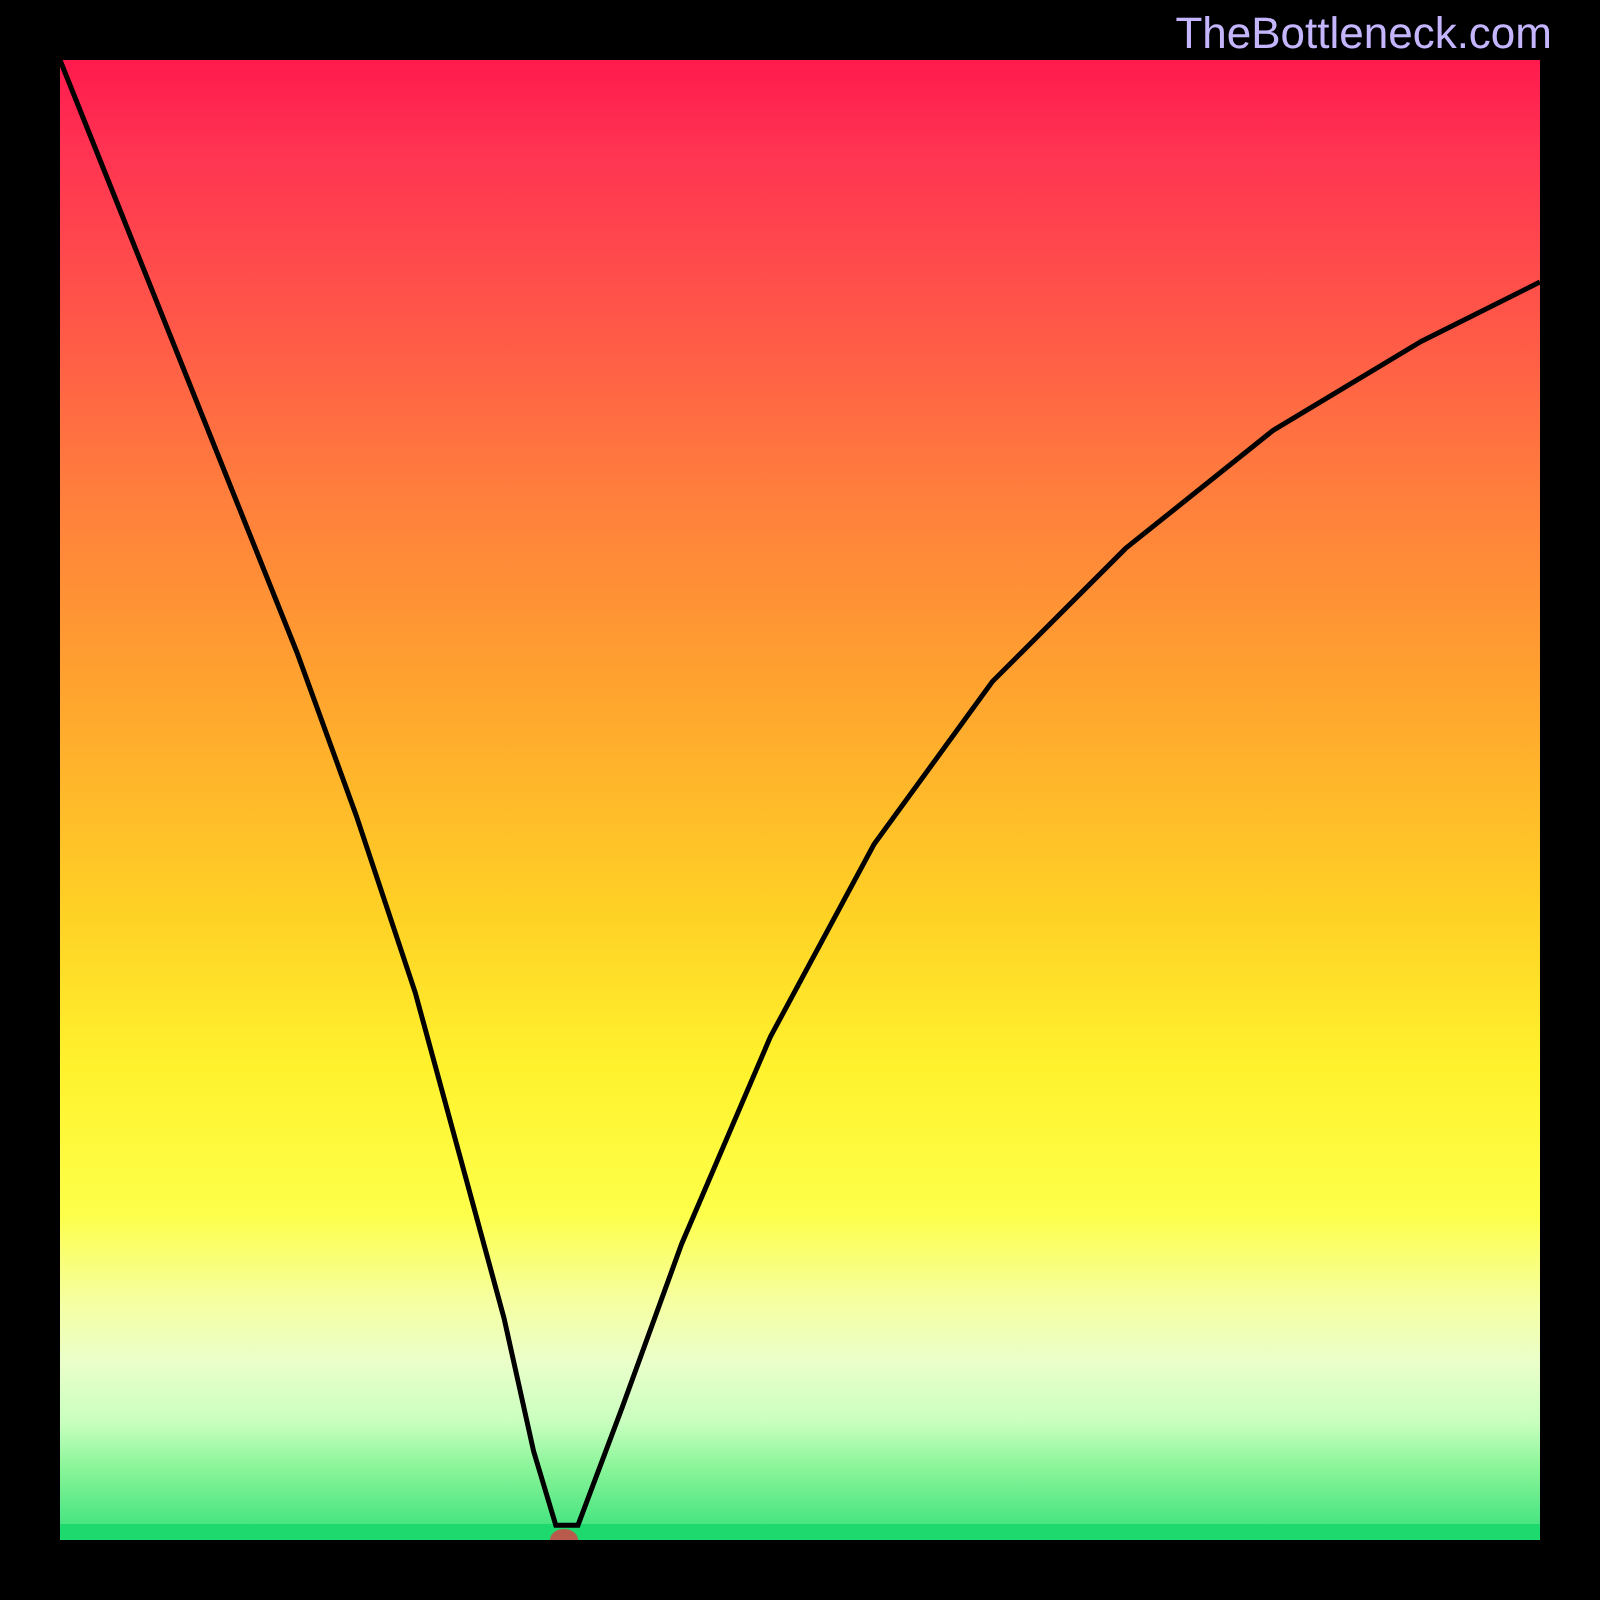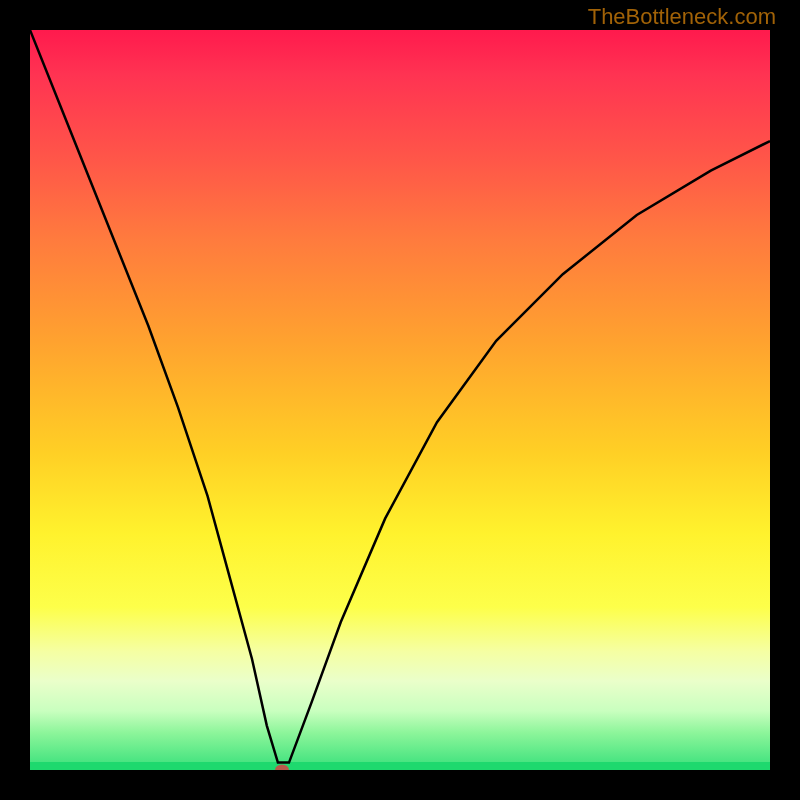--- a/index.html
+++ b/index.html
@@ -8,21 +8,21 @@
     width: 800px;
     height: 800px;
     background: #000;
     position: relative;
     font-family: Arial, Helvetica, sans-serif;
   }
   .watermark {
     position: absolute;
     top: 4px;
     right: 24px;
-    color: #a16207;
+    color: #c4b5fd;
     font-size: 22px;
     font-weight: 500;
     z-index: 10;
     text-align: center;
   }
   .outer {
     position: absolute;
     left: 0;
     top: 0;
     width: 800px;

